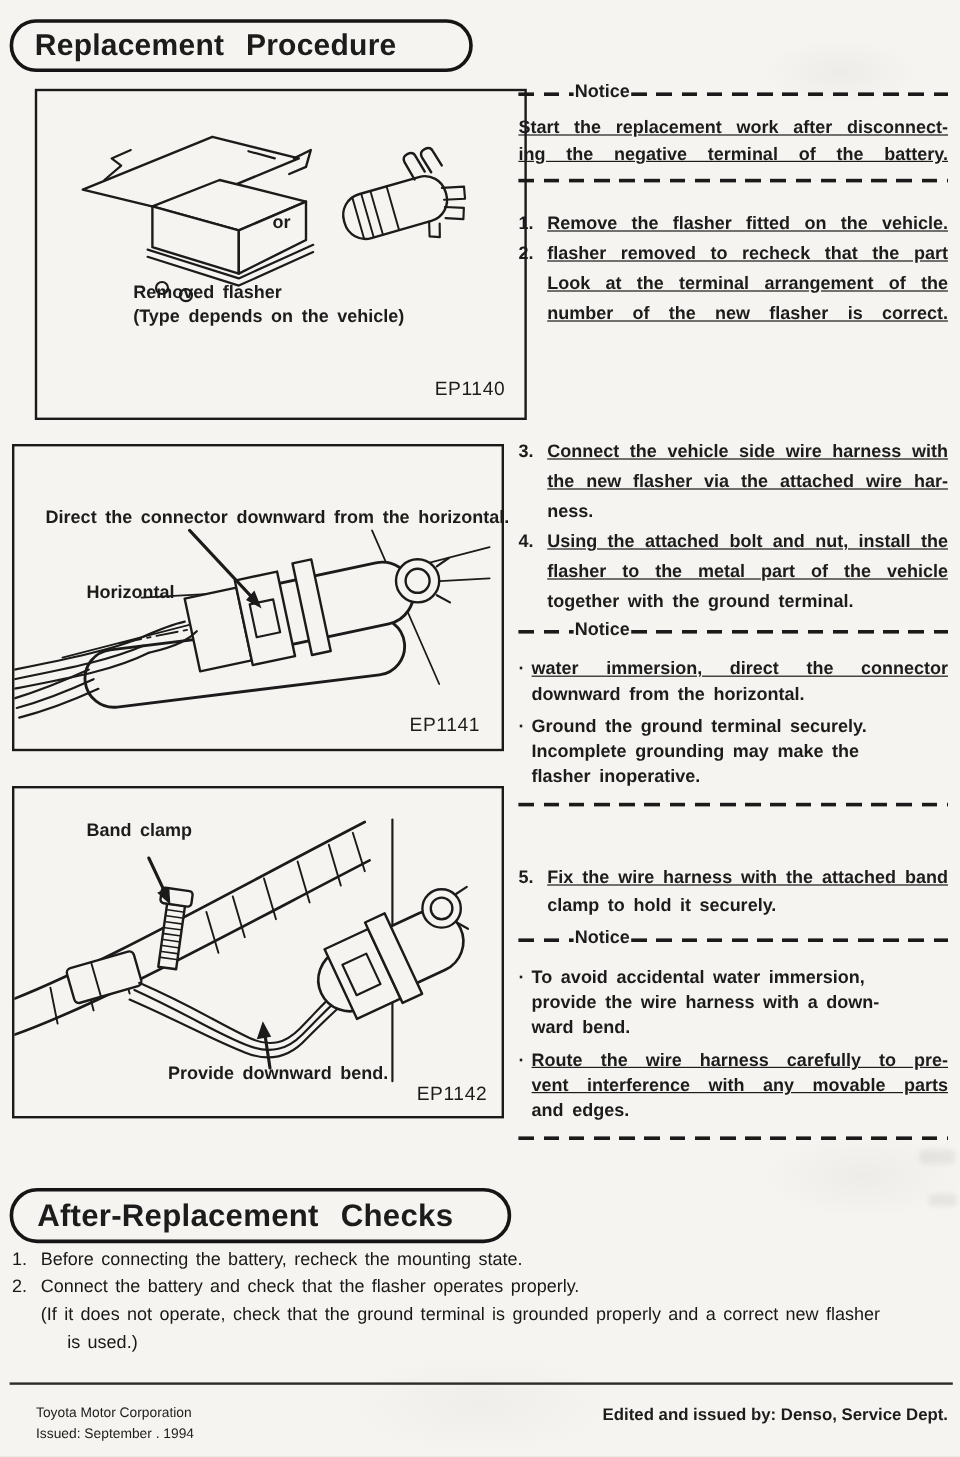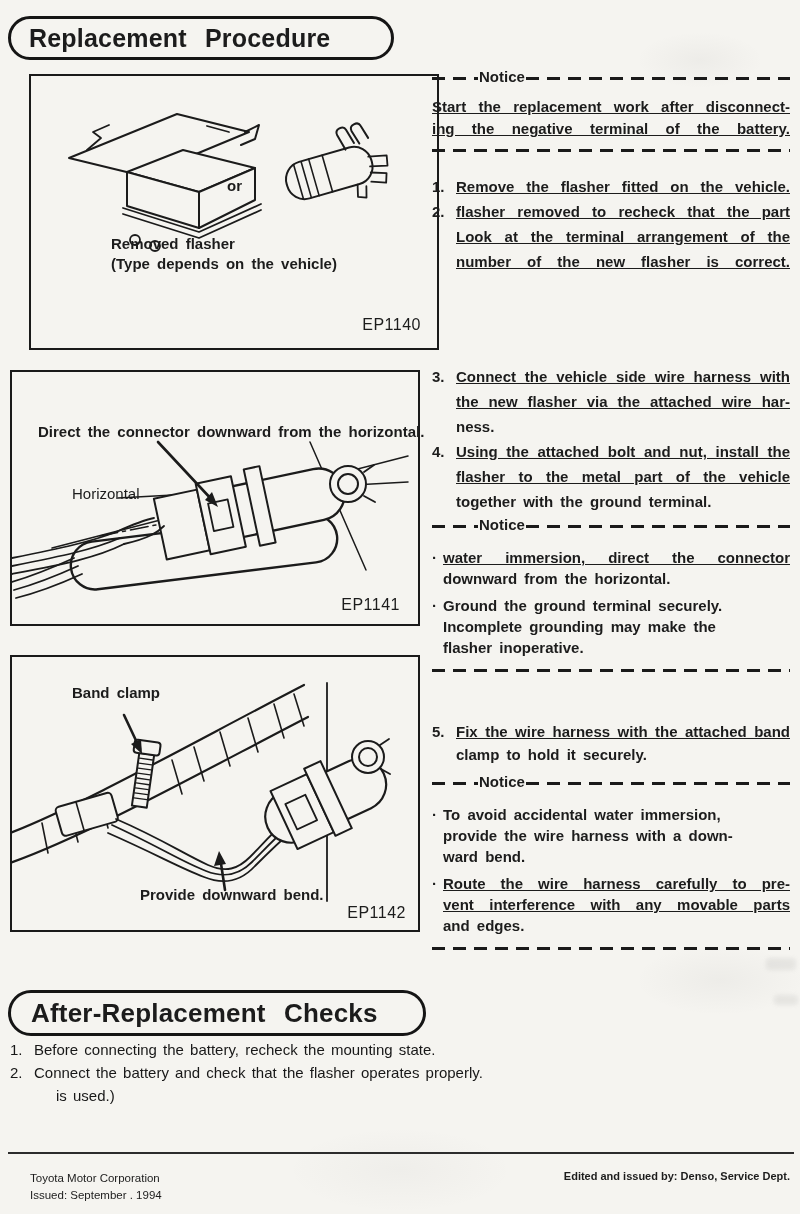--- a/index.html
+++ b/index.html
@@ -55,21 +55,21 @@
   
   #checks-body{position:absolute;left:10px;top:1038px;width:782px;font-size:15px;line-height:23px;color:#181818;}
   #checks-body .ln{word-spacing:2px;}
   .citem{display:flex;}
   .citem .num{width:24px;flex:none;}
   .cnote1{padding-left:24px;}
   .cnote2{padding-left:46px;}
   
   #footer-rule{position:absolute;left:8px;top:1152px;width:786px;height:2px;background:#2c2c2c;}
   #footer-left{position:absolute;left:30px;top:1170px;font-size:11.5px;line-height:17px;}
-  #footer-right{position:absolute;right:10px;top:1170px;font-size:11px;font-weight:700;}
+  #footer-right{position:absolute;right:10px;top:1170px;font-size:14px;font-weight:700;}
   
   .smudge{position:absolute;background:rgba(120,120,120,.12);filter:blur(2px);border-radius:4px;}
 </style>
 </head>
 <body>
 
 <div class="page">
 
   <div class="pill" id="title-pill">Replacement  Procedure</div>
 
@@ -131,21 +131,21 @@
       <circle cx="336" cy="112" r="10"></circle>
       <path d="M352,100 l10,-7 M352,124 l11,6" stroke-width="1.8"></path>
 
       <path d="M0,186 C50,176 78,170 104,160 M0,194 C50,184 80,178 108,166 M0,202 C52,192 84,186 112,172" stroke-width="1.8"></path>
       <path d="M104,160 C122,152 132,148 142,146 M112,172 C138,166 146,160 152,154" stroke-width="1.8"></path>
 
       <path d="M146,70 L202,130" stroke-width="2.6"></path>
       <polygon points="206,135 193,128 200,120" fill="#1b1b1b" stroke="none"></polygon>
     </svg>
     <div class="figlabel" style="left:26px;top:50px;">Direct the connector downward from the horizontal.</div>
-    <div class="figlabel" style="left:60px;top:112px;font-weight:400;">Horizontal</div>
+    <div class="figlabel" style="left:60px;top:112px;font-weight:700;">Horizontal</div>
     <div class="figcode" style="right:18px;bottom:10px;">EP1141</div>
   </div>
 
   <div class="figbox" id="fig3">
     <svg width="402" height="269" viewBox="0 0 402 269" fill="none" stroke="#1b1b1b" stroke-width="2" stroke-linecap="round" stroke-linejoin="round">
       <path d="M315,26 L315,244" stroke-width="1.8"></path>
 
       <g>
         <path d="M-2,176 C70,148 180,86 292,28" stroke-width="2.2"></path>
         <path d="M-2,206 C72,180 184,118 296,60" stroke-width="2.2"></path>
@@ -301,20 +301,21 @@
 
   <div id="checks-body">
     <div class="citem">
       <div class="num">1.</div>
       <div class="ln">Before connecting the battery, recheck the mounting state.</div>
     </div>
     <div class="citem">
       <div class="num">2.</div>
       <div class="ln">Connect the battery and check that the flasher operates properly.</div>
     </div>
+    <div class="ln cnote1">(If it does not operate, check that the ground terminal is grounded properly and a correct new flasher</div>
     <div class="ln cnote2">is used.)</div>
   </div>
 
   <div id="footer-rule"></div>
   <div id="footer-left">
     <div>Toyota Motor Corporation</div>
     <div>Issued: September . 1994</div>
   </div>
   <div id="footer-right">Edited and issued by: Denso, Service Dept.</div>
 

